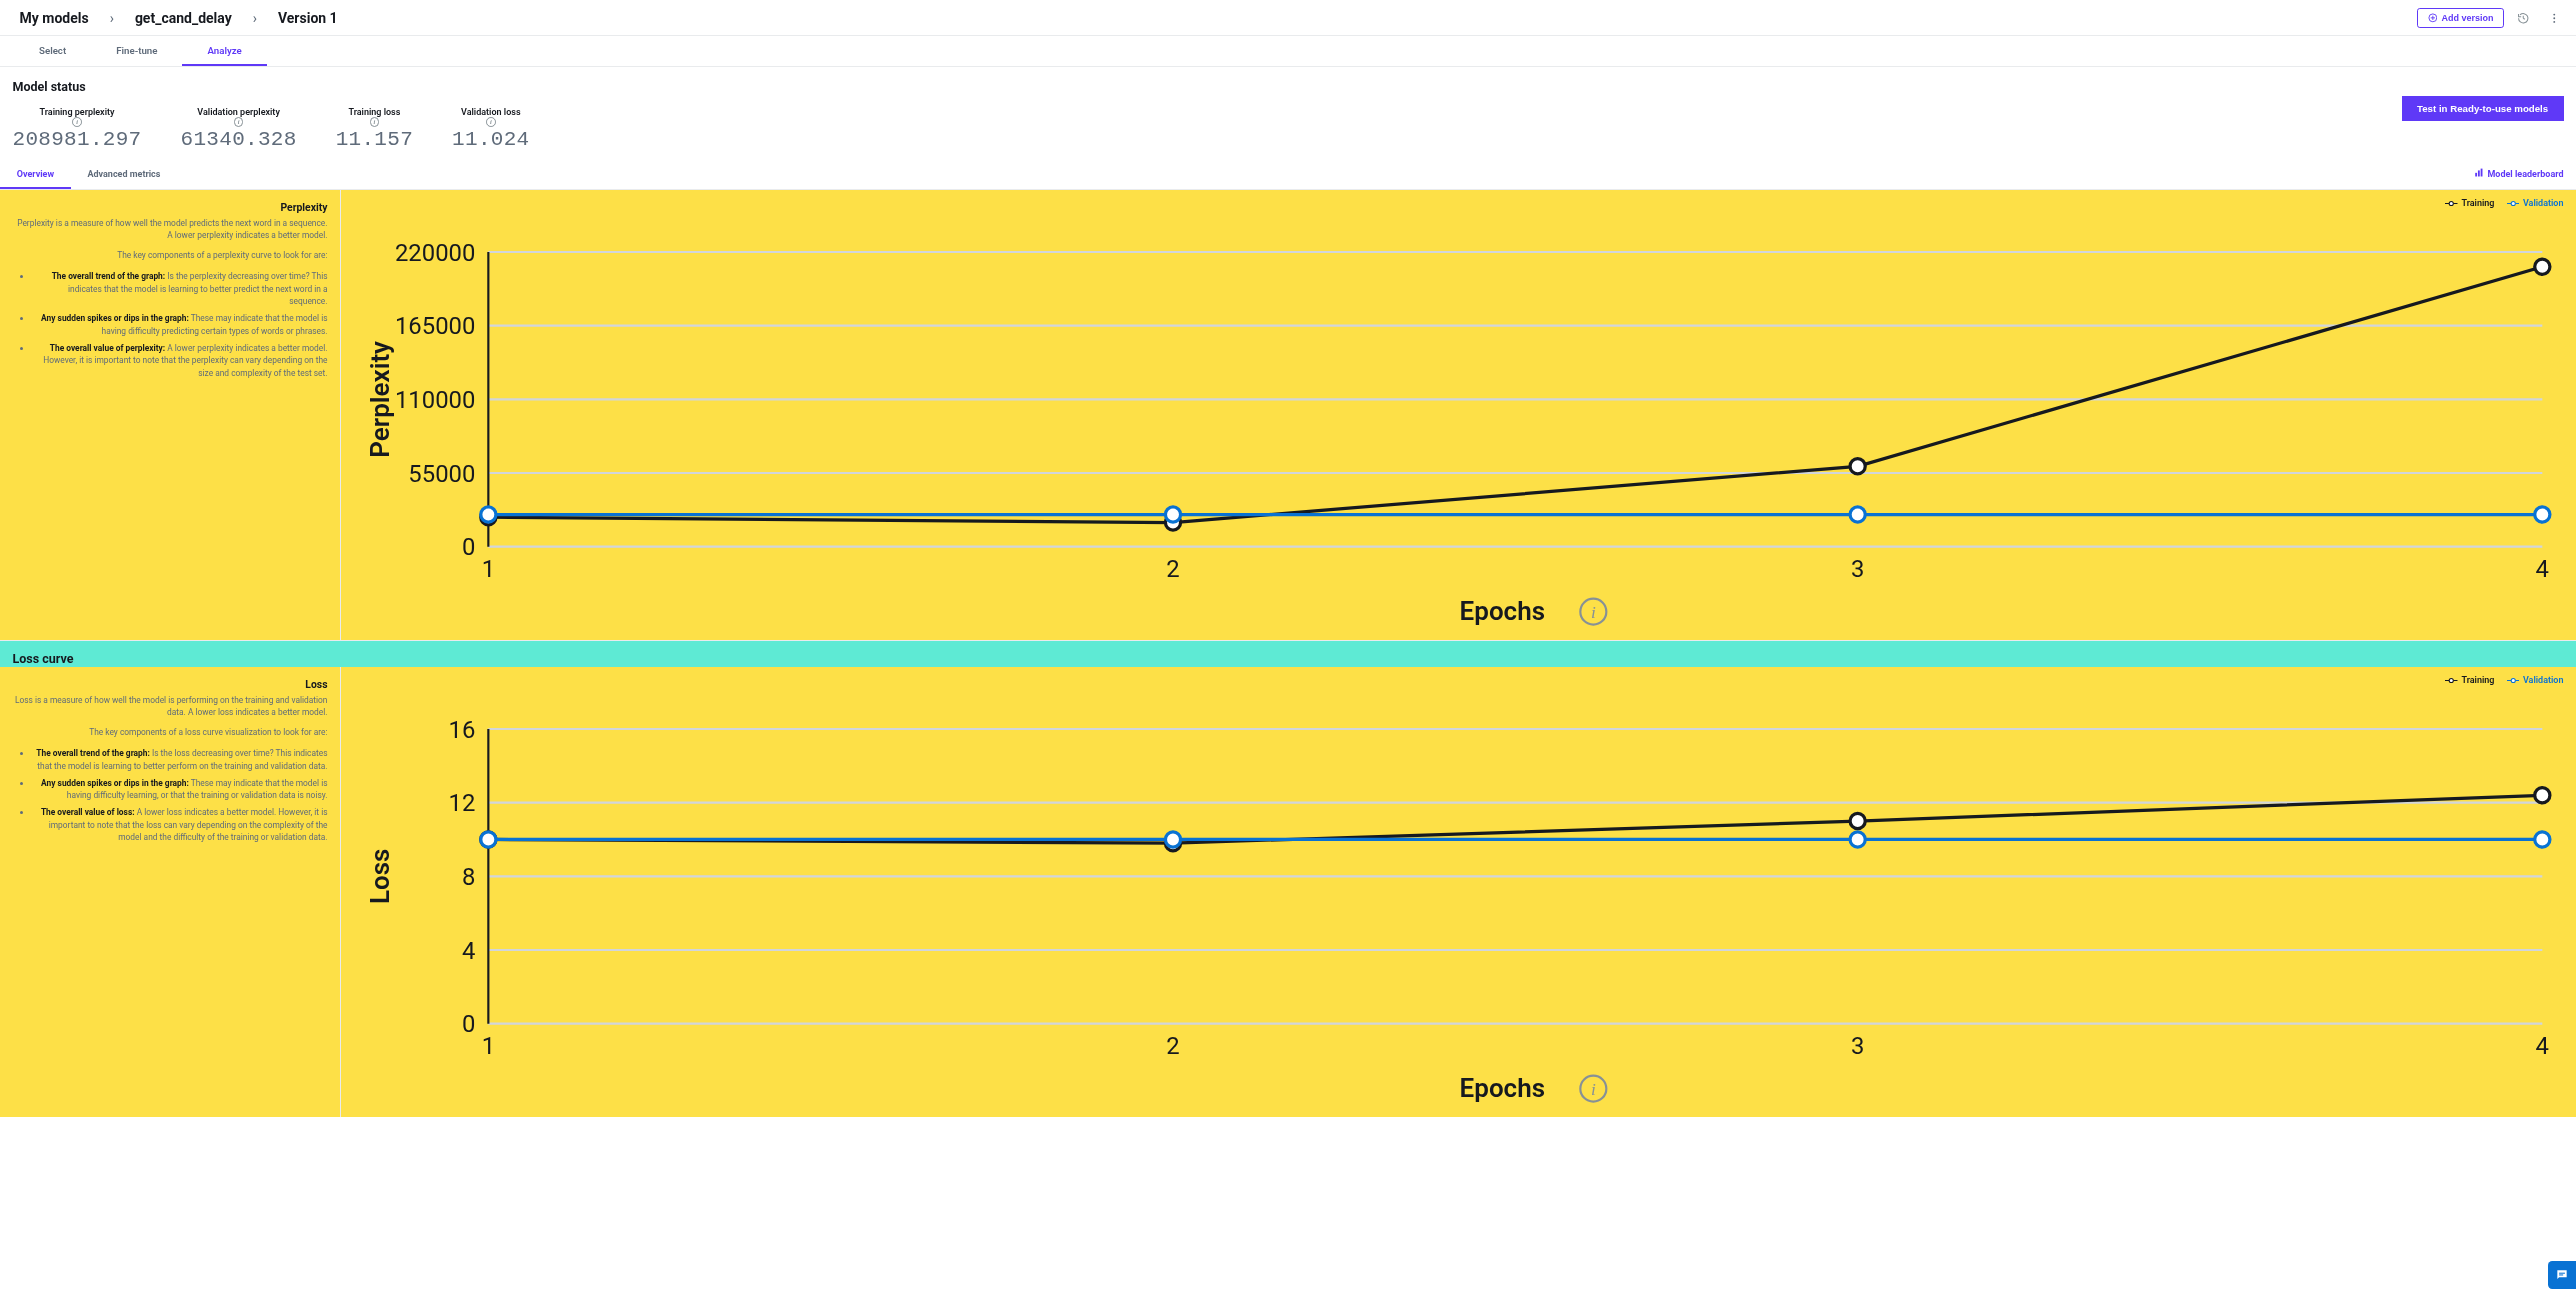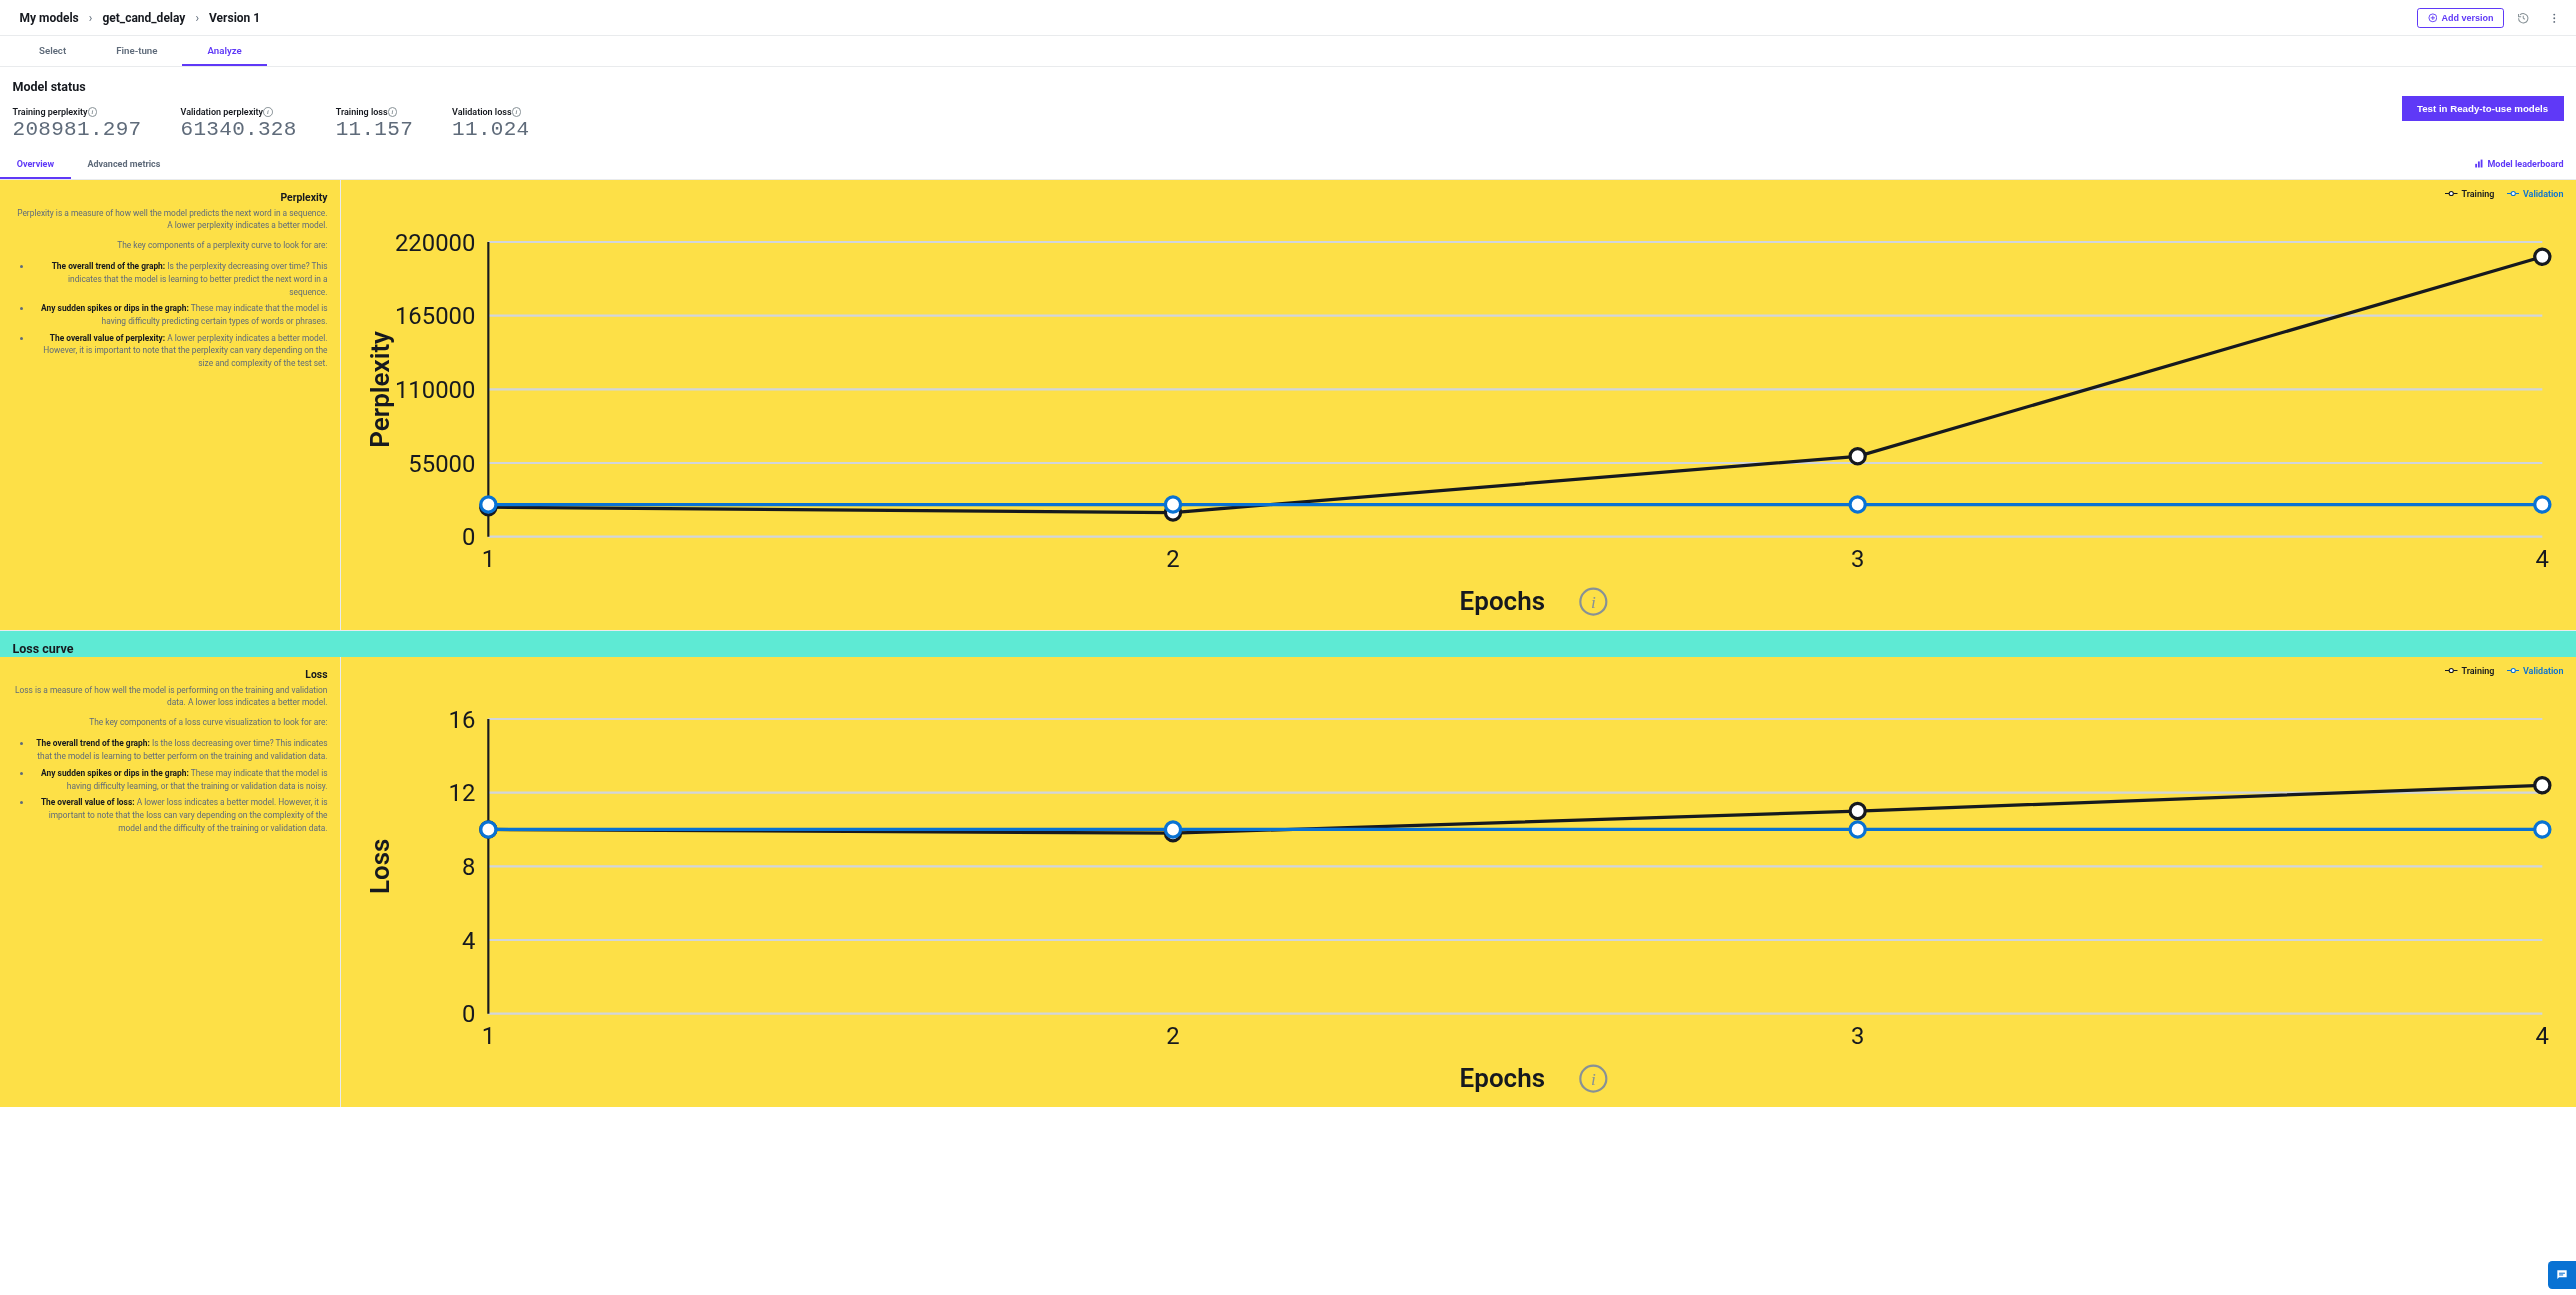--- a/index.html
+++ b/index.html
@@ -15,23 +15,23 @@
   .top-bar {
     display: flex;
     align-items: center;
     justify-content: space-between;
     padding: 7px 11px 5.6px 19.5px;
     border-bottom: 0.7px solid #e9ebed;
   }
   .breadcrumb {
     display: flex;
     align-items: center;
-    font-size: 12px;
+    font-size: 14px;
     font-weight: 700;
-    gap: 10px;
+    gap: 21px;
   }
   .breadcrumb .crumb { cursor: pointer; }
   .breadcrumb .sep { color: #5f6b7a; font-weight: 400; }
   .top-actions { display: flex; align-items: center; gap: 8.4px; }
   .btn-outline {
     display: inline-flex; align-items: center; gap: 4.2px;
     border: 0.7px solid #5f39f7; color: #5f39f7;
     background: #fff; padding: 4.2px 9.7px; border-radius: 2.8px;
     font-size: 9px; font-weight: 600; cursor: pointer;
   }
@@ -59,21 +59,21 @@
   
   .status-block {
     padding: 12.5px 12.5px 8.4px 12.5px;
     display: flex;
     align-items: flex-start;
     justify-content: space-between;
   }
   .status-left { }
   .status-title { font-size: 12.5px; font-weight: 700; margin-bottom: 12.5px; }
   .metrics-row { display: flex; gap: 39px; }
-  .metric-label { font-size: 9px; font-weight: 600; display:flex; align-items:center; gap:0; }
+  .metric-label { font-size: 9px; font-weight: 600; display:flex; align-items:center; gap:0;flex-direction:column; }
   .metric-value { font-size: 21px; font-weight: 300; color:#5f6b7a; margin-top: 1.4px; letter-spacing: 0.3px; font-family: Liberation Mono, monospace;}
   .btn-primary {
     background:#5f39f7; color:#fff; border:none; padding:7px 15.3px;
     font-size:9.7px; font-weight:700; border-radius:0; cursor:pointer;
     margin-top: 16.7px;
   }
   
   .secondary-tabs-row {
     display:flex; align-items:center; justify-content:space-between;
     border-bottom:0.7px solid #e9ebed;

